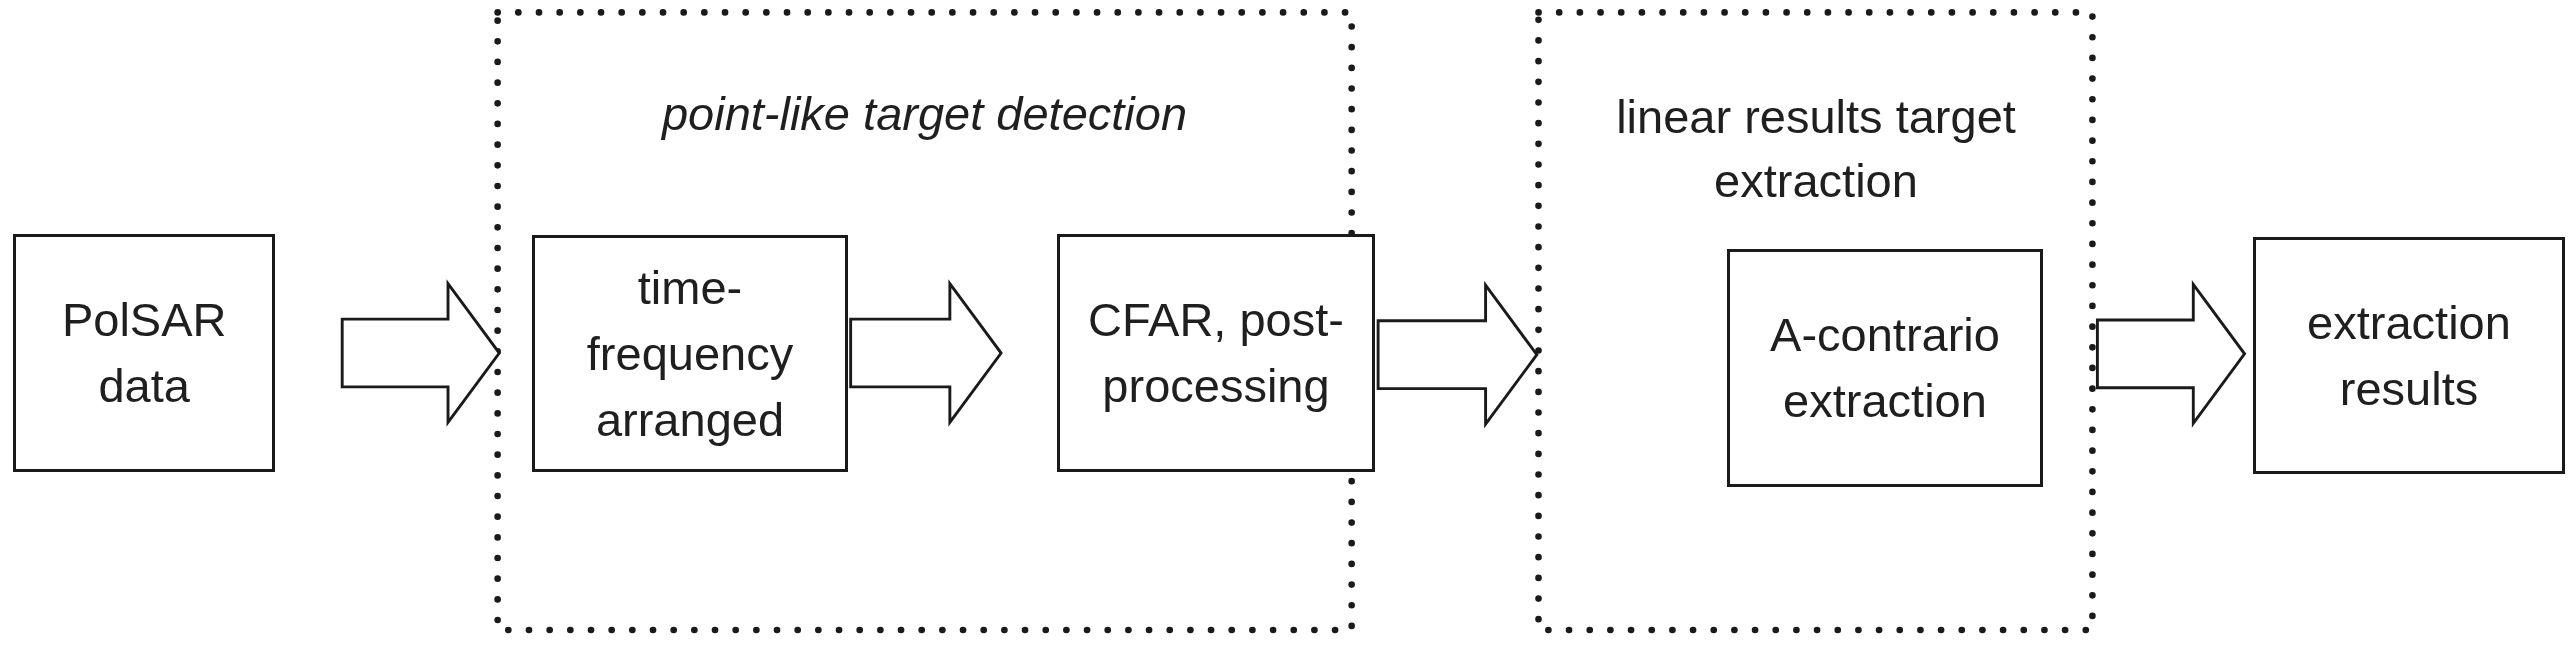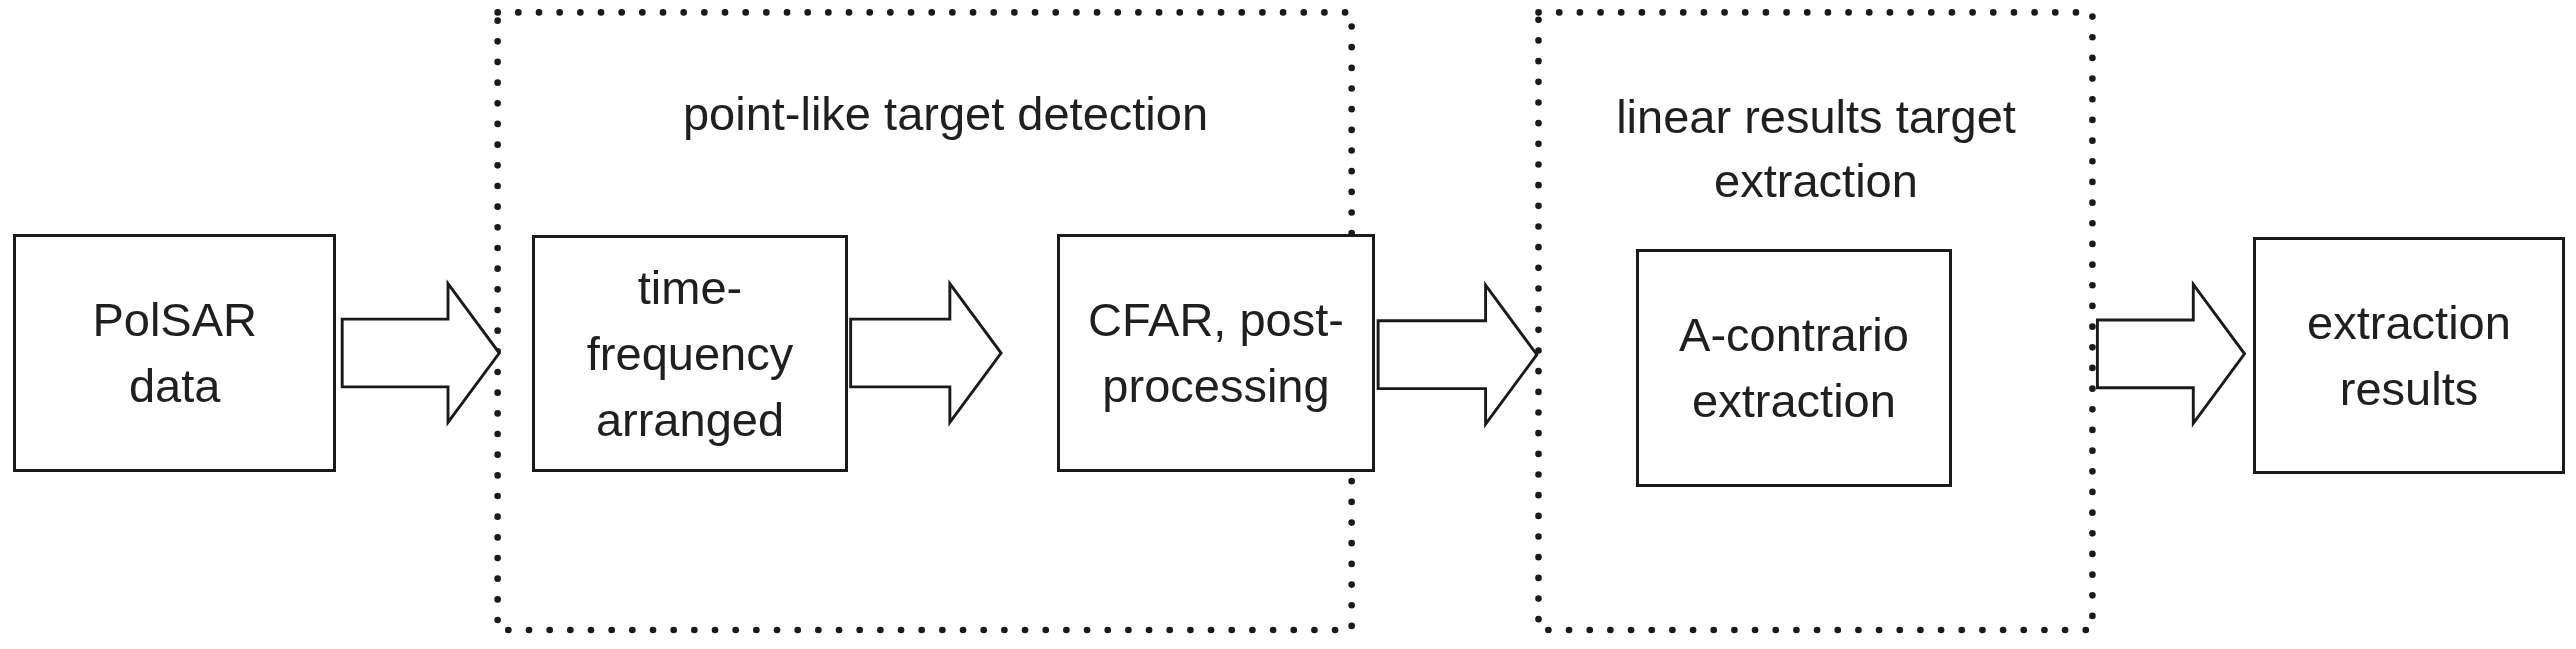--- a/index.html
+++ b/index.html
@@ -69,42 +69,42 @@
   <svg class="layer" viewBox="0 0 3114 785" xmlns="http://www.w3.org/2000/svg">
     <rect class="dotted-border" x="601" y="15" width="1033" height="747"></rect>
     <rect class="dotted-border" x="1860" y="15" width="670" height="747"></rect>
 
     <polygon class="block-arrow" points="413,386 541,386 541,343 603,427 541,511 541,468 413,468"></polygon>
     <polygon class="block-arrow" points="1028,386 1148,386 1148,343 1210,427 1148,511 1148,468 1028,468"></polygon>
     <polygon class="block-arrow" points="1666,388 1796,388 1796,345 1858,429 1796,513 1796,470 1666,470"></polygon>
     <polygon class="block-arrow" points="2536,387 2652,387 2652,344 2714,428 2652,512 2652,469 2536,469"></polygon>
   </svg>
 
-  <div class="group-title" style="left:518px; top:82px; width:855px;">point-like target detection</div>
+  <div class="group-title" style="left:497px; top:82px; width:855px;font-style:italic;">point-like target detection</div>
 
   <div class="group-title" style="left:1539px; top:85px; width:554px;">linear results target
 extraction</div>
 
-  <div class="node" style="left:13.2px; top:234px; width:323px; height:238px;">
+  <div class="node" style="left:13.2px; top:234px; width:262px; height:238px;">
     <span class="label">PolSAR
 data</span>
   </div>
 
   <div class="node" style="left:532px; top:235px; width:316px; height:237px;">
     <span class="label">time-
 frequency
 arranged</span>
   </div>
 
   <div class="node" style="left:1057px; top:234px; width:318px; height:238px;">
     <span class="label">CFAR, post-
 processing</span>
   </div>
 
-  <div class="node" style="left:1636px; top:249px; width:316px; height:238px;">
+  <div class="node" style="left:1727px; top:249px; width:316px; height:238px;">
     <span class="label">A-contrario
 extraction</span>
   </div>
 
   <div class="node" style="left:2253px; top:237px; width:312px; height:237px;">
     <span class="label">extraction
 results</span>
   </div>
 
 </div>

